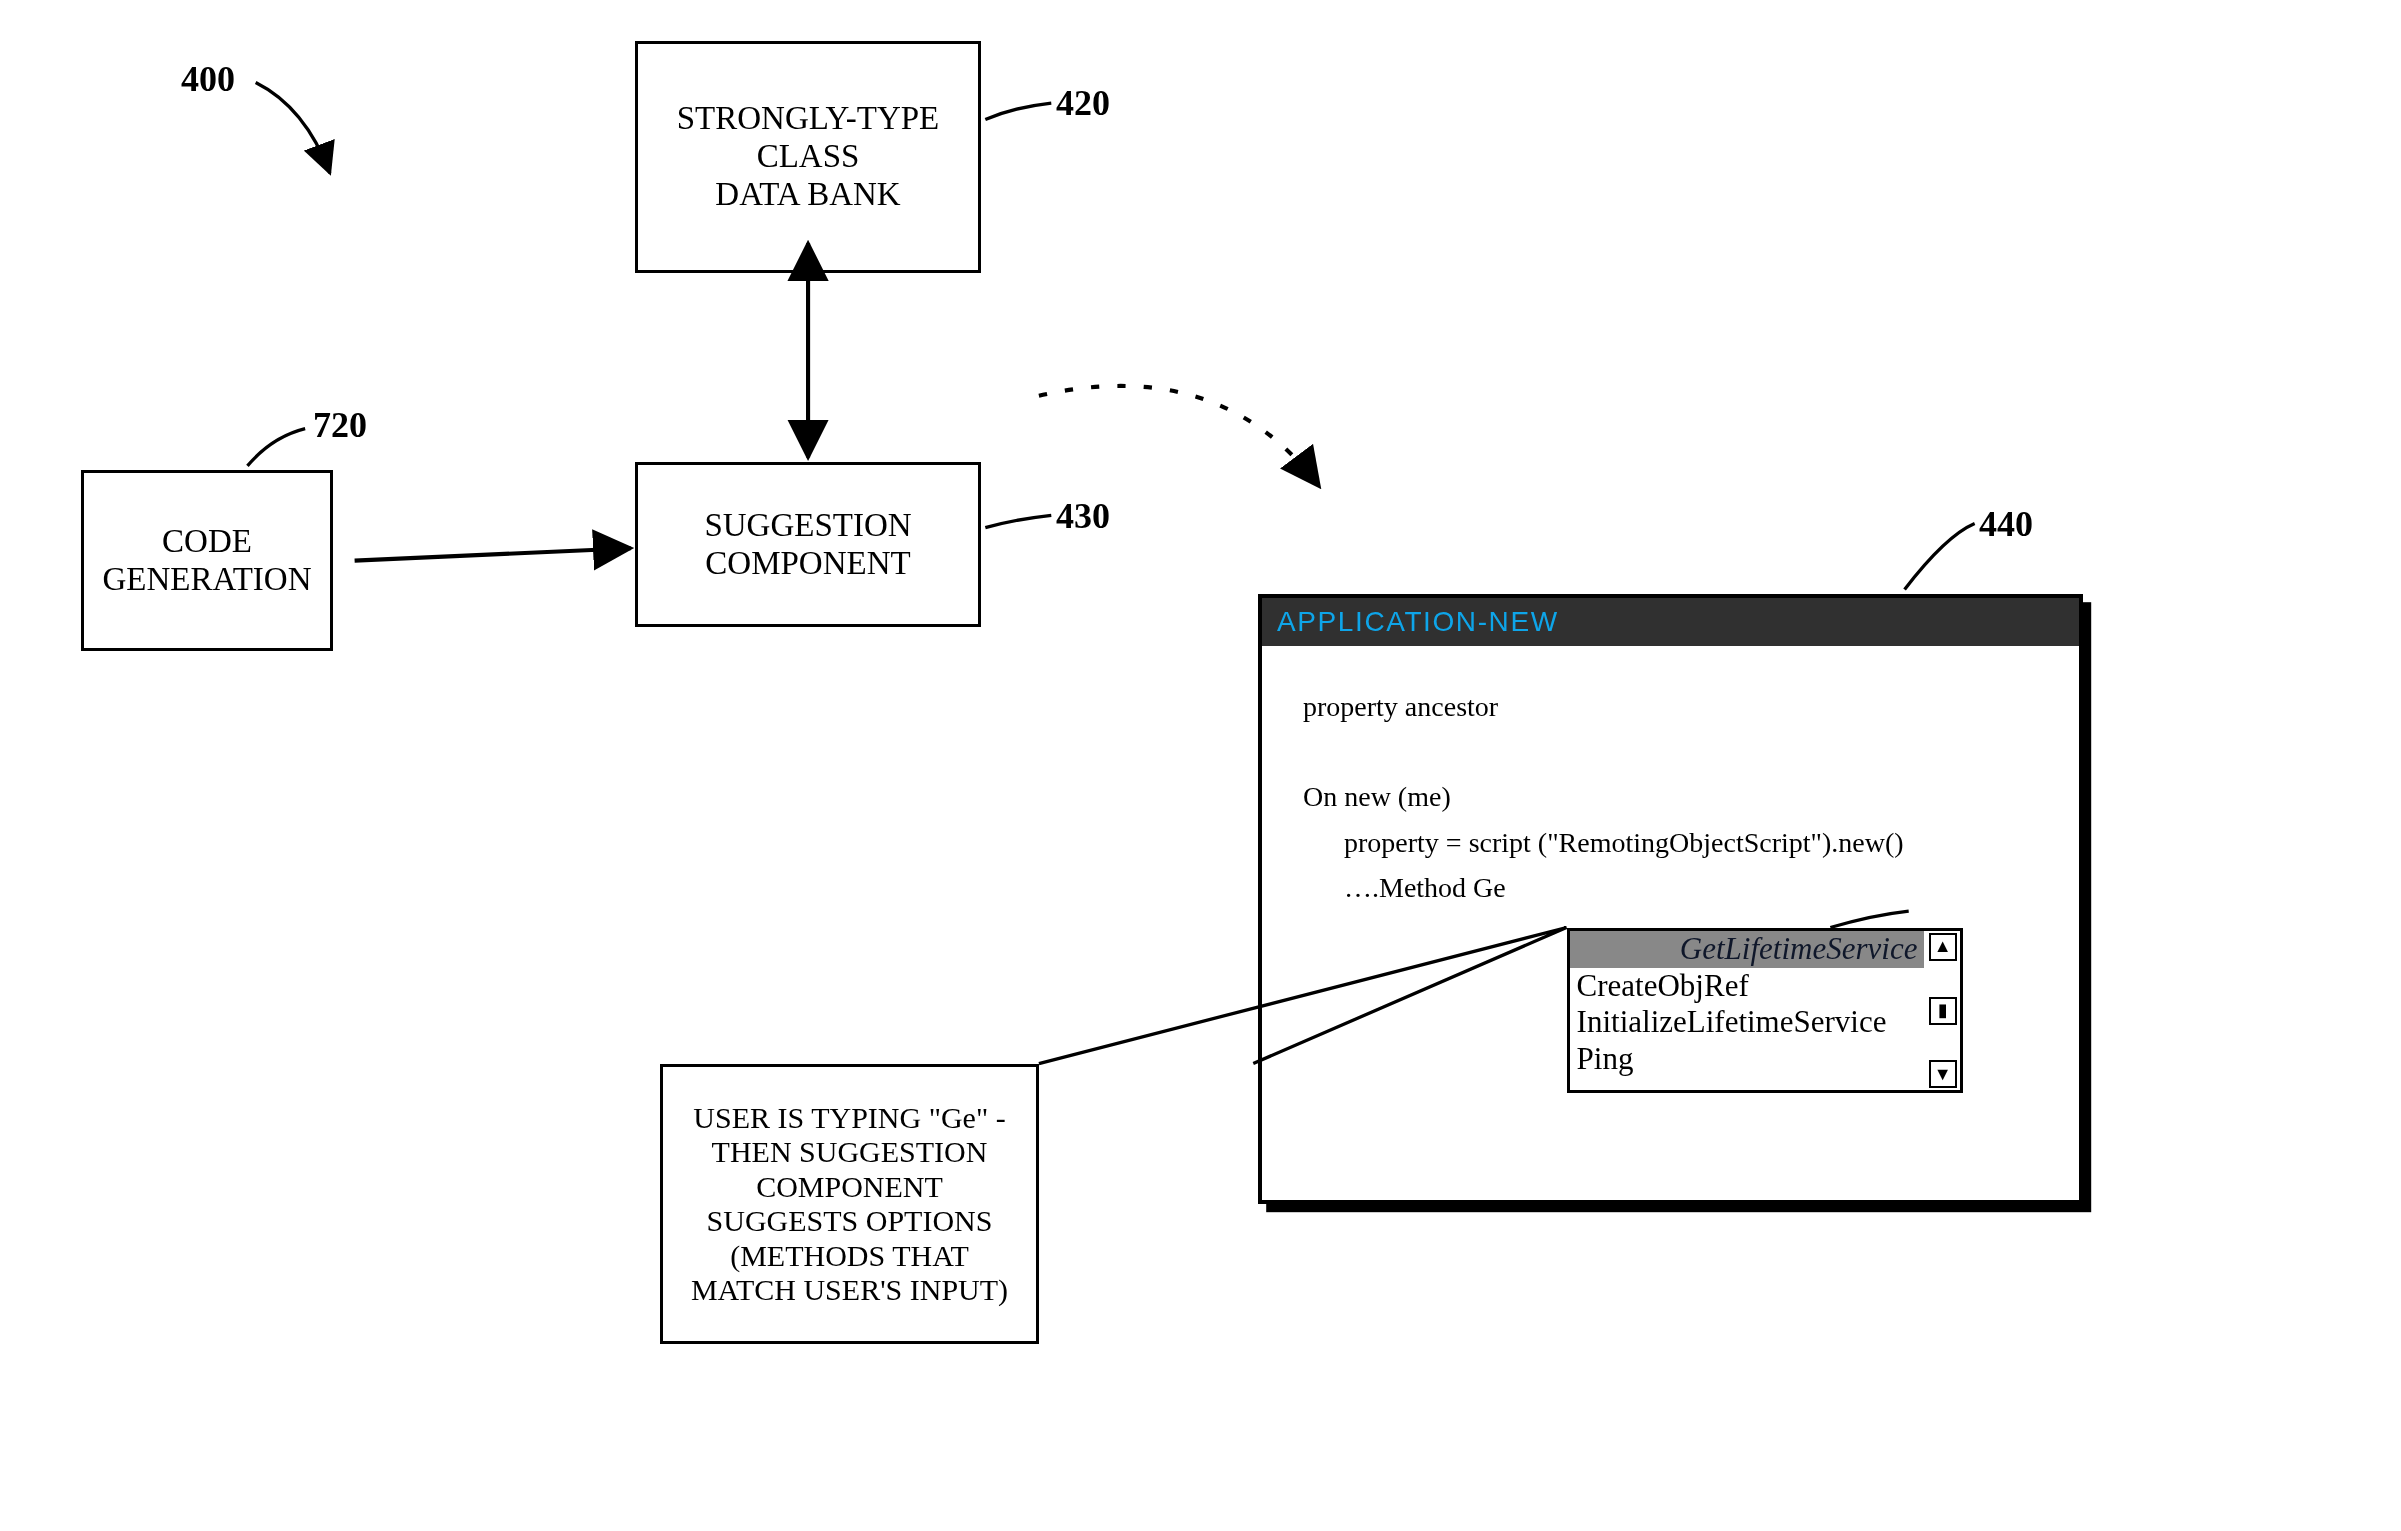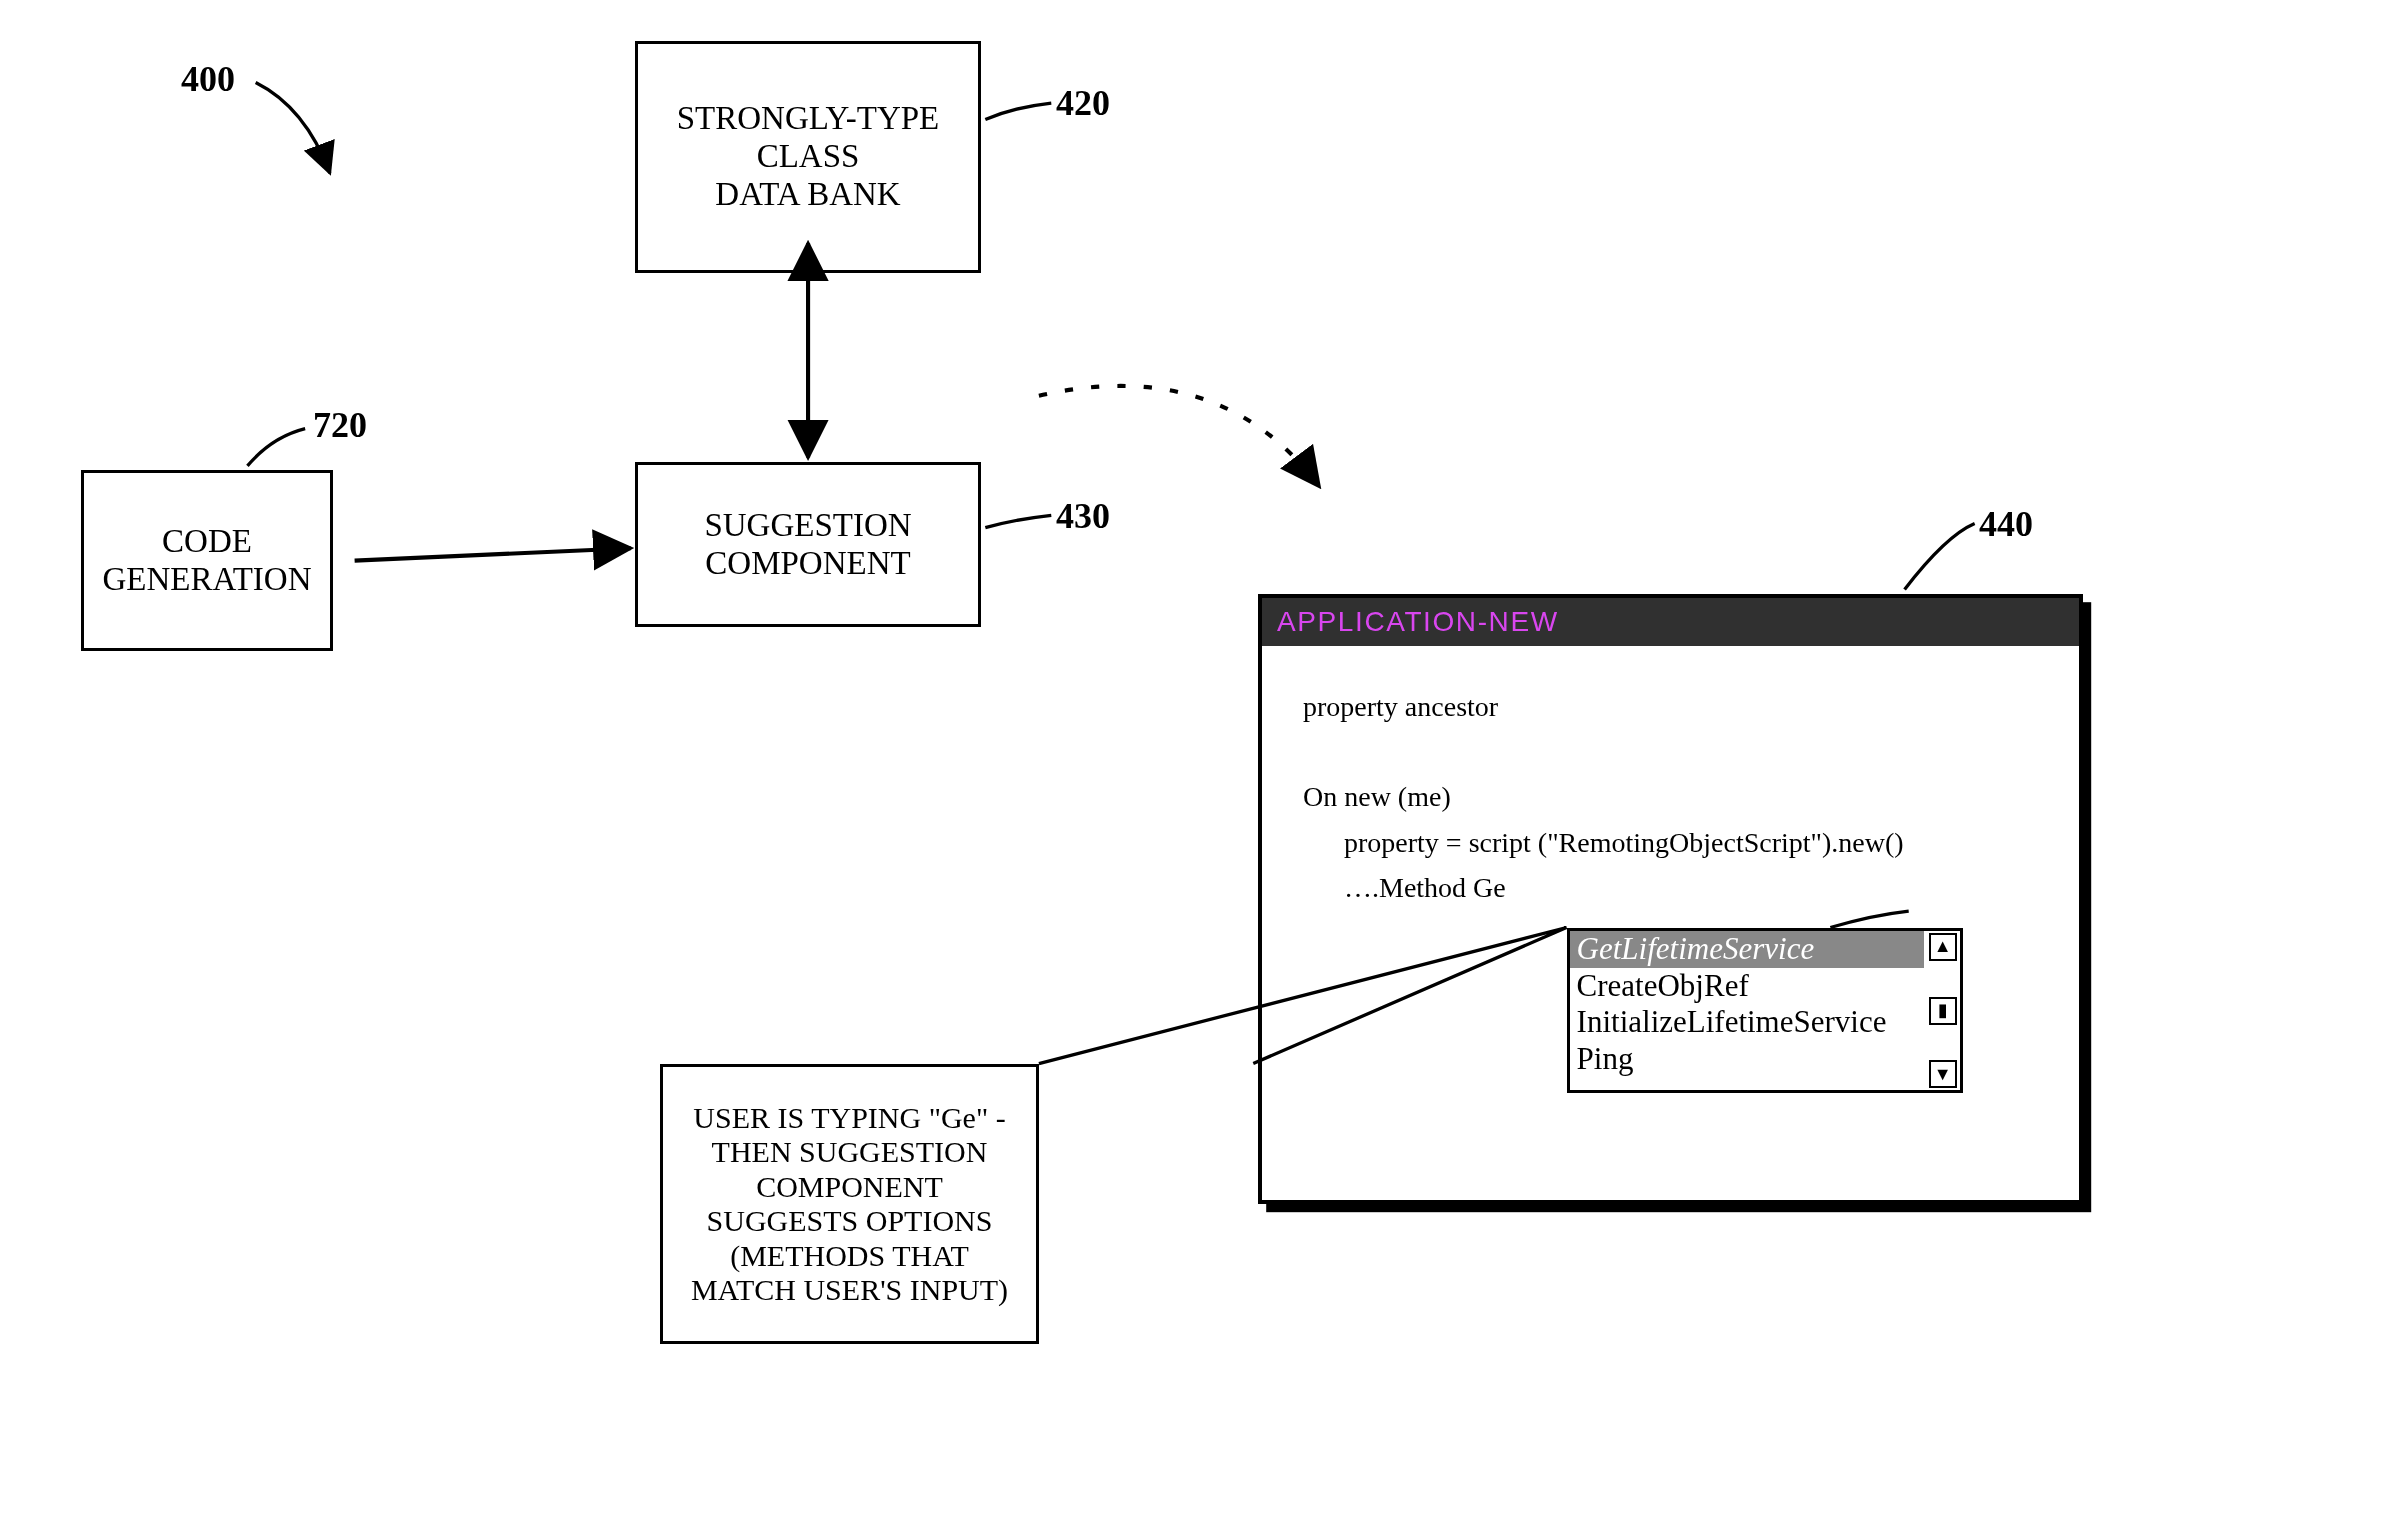--- a/index.html
+++ b/index.html
@@ -27,44 +27,45 @@
     font-size: 36px;
   }
   .appwin {
     position: absolute;
     border: 4.1px solid #000;
     background: #fff;
     box-shadow: 8.2px 8.2px 0 #000;
   }
   .appwin-title {
     background: #303030;
-    color: #d946ef;
+    color: #0ea5e9;
     font-family: Arial, sans-serif;
     font-size: 28px;
     letter-spacing: 1.6px;
     padding: 8.2px 15px;
   }
   .appwin-text {
     font-size: 28px;
     position: absolute;
     line-height: 1.25;
     white-space: nowrap;
   }
   .suglist {
     position: absolute;
     border: 3.3px solid #000;
     background: #fff;
     font-size: 31px;
     line-height: 1.18;
   }
   .suglist .sel {
     background: #888;
-    color: #ffffff;
+    color: #0f172a;
     padding: 0 6.6px;
     font-style: italic;
+    text-align: right;
   }
   .suglist .item { padding: 0 6.6px; }
   .sbar {
     position: absolute; right: 0; top: 0; bottom: 0;
     width: 33px;
     display: flex; flex-direction: column; justify-content: space-between;
     padding: 1.6px;
   }
   .sbtn {
     width: 28px; height: 28px;

